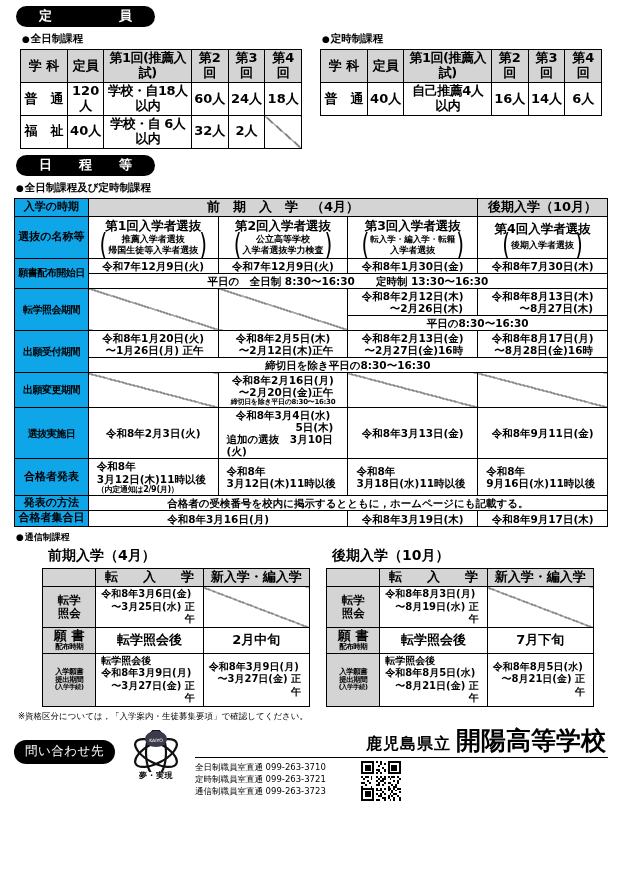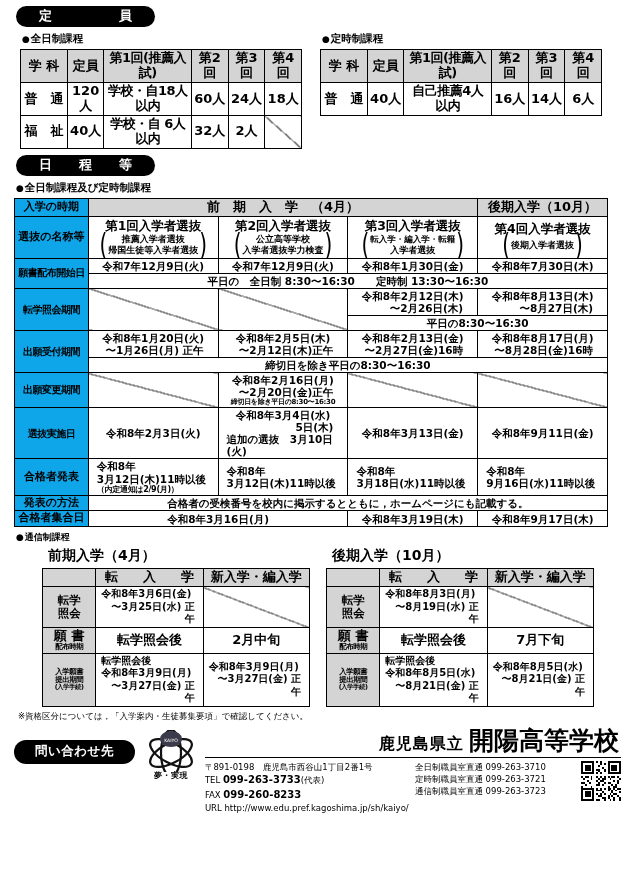--- a/index.html
+++ b/index.html
@@ -96,21 +96,21 @@
   .corr .cell-l { text-align: left; padding-left: 5px; font-size: 10px; line-height: 1.25; }
   .corr .cell-c { font-size: 13px; }
   .ind { display: block; text-align: right; padding-right: 6px; }
 
   .footnote { font-size: 8.5px; margin: 4px 0 0 4px; font-weight: 400; }
 
   
   .footer { margin-top: 5px; display: flex; align-items: flex-start; }
   .contact-pill {
     background: #000; color: #fff; border-radius: 12px;
-    font-size: 12.5px; font-weight: 700; padding: 3px 21px 4px;
+    font-size: 12.5px; font-weight: 400; padding: 3px 11px 4px;
     letter-spacing: 0.5px; white-space: nowrap; margin-top: 12px;
   }
   .emblem { width: 62px; text-align: center; margin: 2px 4px 0 10px; }
   .emblem svg { display: block; margin: 0 auto; }
   .emblem-motto { font-size: 8px; font-weight: 700; letter-spacing: 0.5px; margin-top: -2px; }
   .school { flex: 1; margin-left: 4px; }
   .school-name { text-align: right; white-space: nowrap; line-height: 1; padding-right: 2px; }
   .school-pref { font-size: 16px; font-weight: 700; letter-spacing: 1px; }
   .school-main { font-size: 25px; font-weight: 700; letter-spacing: 0px; }
   .school-rule { border-bottom: 1.6px solid #000; margin-top: 4px; }
@@ -483,35 +483,20 @@
     </div>
 
     <div class="school">
       <div class="school-name">
         <span class="school-pref">鹿児島県立</span>
         <span class="school-main">開陽高等学校</span>
       </div>
       <div class="school-rule"></div>
 
       <div class="addr-row">
-        <div class="addr-col">
-          <div>〒891-0198　鹿児島市西谷山1丁目2番1号</div>
-          <div>
-            <span>TEL</span>
-            <b>099-263-3733</b><span>(代表)</span>
-          </div>
-          <div>
-            <span>FAX</span>
-            <b>099-260-8233</b>
-          </div>
-          <div>
-            <span>URL</span>
-            <span>http://www.edu.pref.kagoshima.jp/sh/kaiyo/</span>
-          </div>
-        </div>
 
         <div class="tel-col">
           <div>
             <span>全日制職員室直通</span>
             <span>099-263-3710</span>
           </div>
           <div>
             <span>定時制職員室直通</span>
             <span>099-263-3721</span>
           </div>

